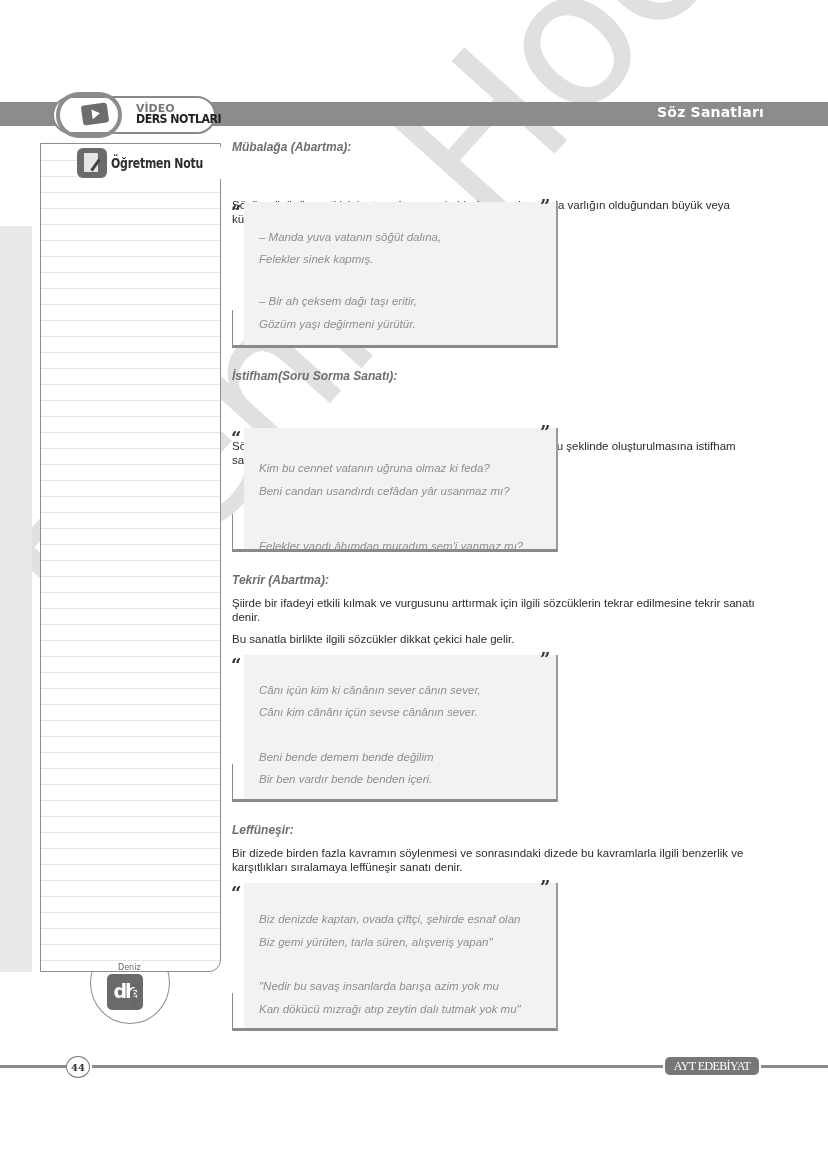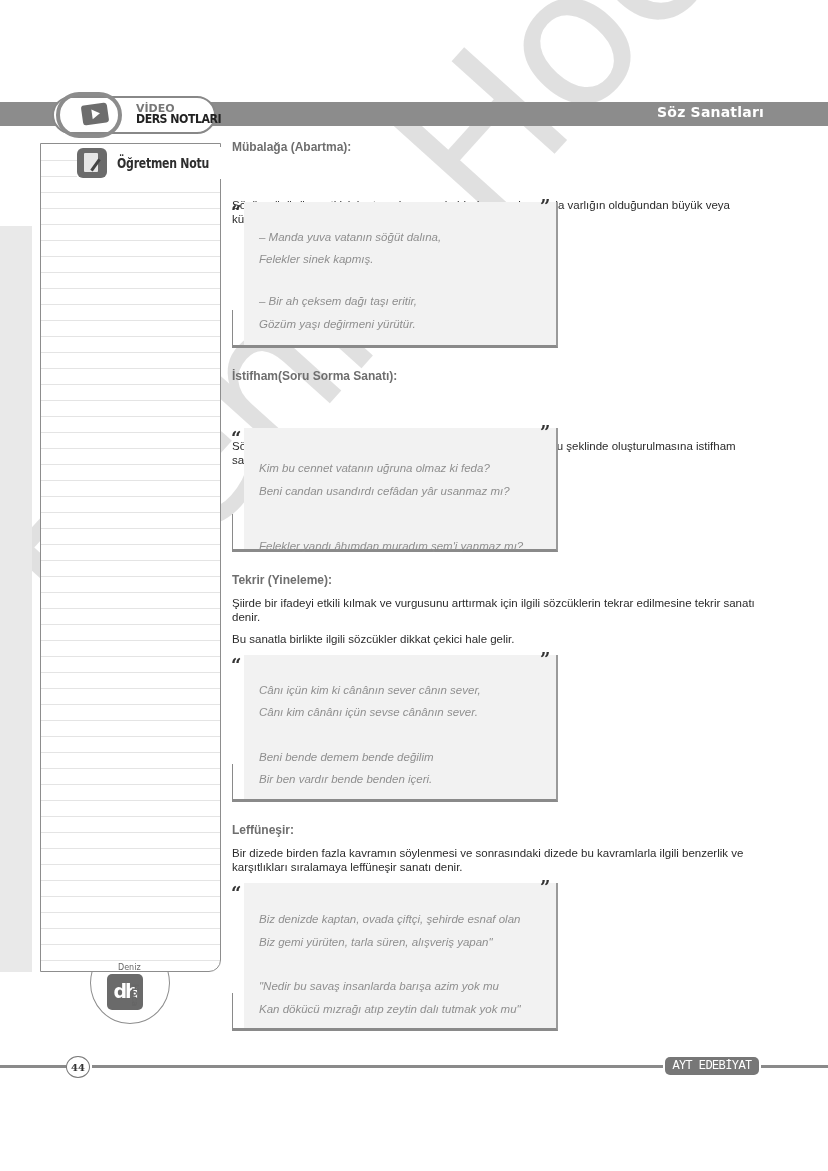--- a/index.html
+++ b/index.html
@@ -23,46 +23,46 @@
   .logo-text .l2 { font-size:11px; font-weight:bold; color:#222; font-family:"DejaVu Sans", sans-serif; letter-spacing:-0.5px; transform:scaleY(1.1); display:block; }
 
   
   .left-strip { position:absolute; left:0; top:226px; width:32px; height:746px; background:#e9e9e9; }
 
   
   .notes-panel { position:absolute; left:40px; top:143px; width:181px; height:829px; border:1px solid #8d8d8d;
                  border-radius:0 0 12px 0; box-sizing:border-box;
                  background:repeating-linear-gradient(to bottom, #fff 0px, #fff 15px, #e4e4e4 15px, #e4e4e4 16px);
                  background-position:0 1px; }
-  .notes-header { position:absolute; left:77px; top:147px; height:32px; display:flex; align-items:center; gap:10px; background:#fff; padding-right:6px; }
+  .notes-header { position:absolute; left:77px; top:147px; height:32px; display:flex; align-items:center; gap:4px; background:#fff; padding-right:6px; }
   .note-icon { width:30px; height:30px; background:#6b6b6b; border-radius:6px; position:relative; }
   .note-icon::before { content:""; position:absolute; left:7px; top:5px; width:14px; height:19px; background:#e6e6e6; border-radius:1px; }
   .note-icon::after { content:""; position:absolute; left:17px; top:10px; width:3px; height:14px; background:#444; transform:rotate(35deg); }
   .notes-title { font-weight:bold; font-size:14px; color:#2e2e2e; font-family:"DejaVu Sans", sans-serif; transform:scaleX(0.78); transform-origin:left center; letter-spacing:-0.3px; white-space:nowrap; }
 
   
   .bubble { position:absolute; left:90px; top:942px; width:80px; height:82px; border:1px solid #8d8d8d; border-radius:50%; background:#fff; box-sizing:border-box; clip-path:inset(30px 0 0 0); }
   .dh-logo { position:absolute; left:107px; top:974px; width:36px; height:36px; background:#6a6a6a; border-radius:5px; color:#fff; font-weight:bold; font-size:19px; text-align:center; line-height:34px; font-family:"DejaVu Sans", sans-serif; letter-spacing:-2px; }
   .dh-top { position:absolute; left:118px; top:963px; font-size:8px; font-weight:normal; color:#666; font-family:"DejaVu Sans", sans-serif; }
   .dh-side { position:absolute; left:139px; top:984px; font-size:8px; font-weight:bold; color:#666; font-family:"DejaVu Sans", sans-serif; transform:rotate(90deg); transform-origin:left top; }
-  .term { position:absolute; left:232px; font-weight:bold; color:#6e6e6e; font-size:12px; }
+  .term { position:absolute; left:232px; font-style:italic; font-weight:bold; color:#6e6e6e; font-size:12px; }
   .para { position:absolute; left:232px; width:532px; font-size:11.5px; line-height:14px; color:#2b2b2b; }
   .quote-box { position:absolute; left:232px; width:325px; background:#f2f2f2;
                border-right:2px solid #9a9a9a; border-bottom:3px solid #8a8a8a; box-sizing:border-box; }
   .quote-left-line { position:absolute; left:232px; width:1px; background:#8a8a8a; }
   .q-open { position:absolute; left:231px; font-size:18px; font-weight:bold; color:#333; font-family:"DejaVu Serif", serif; line-height:14px; }
   .q-close { position:absolute; left:540px; font-size:18px; font-weight:bold; color:#333; font-family:"DejaVu Serif", serif; line-height:14px; }
   .verse { position:absolute; left:259px; font-size:11.5px; font-style:italic; color:#8f8f8f; white-space:nowrap; }
 
   
   .foot-line { position:absolute; top:1065px; height:3px; background:#8a8a8a; }
   .page-num { position:absolute; left:66px; top:1056px; width:24px; height:22px; border:1.5px solid #777; border-radius:50%; background:#fff;
               font-family:"DejaVu Serif", serif; font-size:10px; font-weight:bold; text-align:center; line-height:21px; color:#333; box-sizing:border-box; }
   .foot-badge { position:absolute; left:665px; top:1057px; width:94px; height:18px; background:#777; border-radius:5px; color:#fff;
-                font-size:12px; font-family:Liberation Mono, monospace; text-align:center; line-height:18px; letter-spacing:-0.6px; transform-origin:center; }
+                font-size:12px; font-family:Liberation Serif, serif; text-align:center; line-height:18px; letter-spacing:-0.6px; transform-origin:center; }
 
   
   .watermark { position:absolute; left:-30px; top:540px; font-size:190px; font-family:"DejaVu Sans", sans-serif; color:rgba(160,160,160,0.32);
                transform:rotate(-48deg); transform-origin:left top; white-space:nowrap; pointer-events:none; letter-spacing:-4px; }
 </style>
 </head>
 <body>
 
 <div class="watermark">Deniz Hoca</div>
 
@@ -103,21 +103,21 @@
 <div class="para" style="top:391px;margin-top:48px;">Sözün anlam gücünü ve etkisini artırmak amacıyla cümlenin soru şeklinde oluşturulmasına istifham sanatı denir.</div>
 <div class="quote-box" style="top:428px;height:124px;left:244px;width:314px;"></div>
 <div class="quote-left-line" style="top:514px;height:38px;"></div>
 <div style="position:absolute;left:232px;top:549px;width:14px;height:3px;background:#8a8a8a;"></div>
 <div class="q-open" style="top:432px;">“</div>
 <div class="q-close" style="top:426px;">”</div>
 <div class="verse" style="top:462px;">Kim bu cennet vatanın uğruna olmaz ki feda?</div>
 <div class="verse" style="top:485px;">Beni candan usandırdı cefâdan yâr usanmaz mı?</div>
 <div class="verse" style="top:508px;margin-top:32px;">Felekler yandı âhımdan muradım şem'i yanmaz mı?</div>
 
-<div class="term" style="top:573px;">Tekrir (Yineleme):</div>
+<div class="term" style="top:573px;">Tekrir (Abartma):</div>
 <div class="para" style="top:596px;">Şiirde bir ifadeyi etkili kılmak ve vurgusunu arttırmak için ilgili sözcüklerin tekrar edilmesine tekrir sanatı denir.</div>
 <div class="para" style="top:632px;">Bu sanatla birlikte ilgili sözcükler dikkat çekici hale gelir.</div>
 <div class="quote-box" style="top:655px;height:147px;left:244px;width:314px;"></div>
 <div class="quote-left-line" style="top:764px;height:38px;"></div>
 <div style="position:absolute;left:232px;top:799px;width:14px;height:3px;background:#8a8a8a;"></div>
 <div class="q-open" style="top:659px;">“</div>
 <div class="q-close" style="top:653px;">”</div>
 <div class="verse" style="top:684px;">Cânı içün kim ki cânânın sever cânın sever,</div>
 <div class="verse" style="top:706px;">Cânı kim cânânı içün sevse cânânın sever.</div>
 <div class="verse" style="top:751px;">Beni bende demem bende değilim</div>

